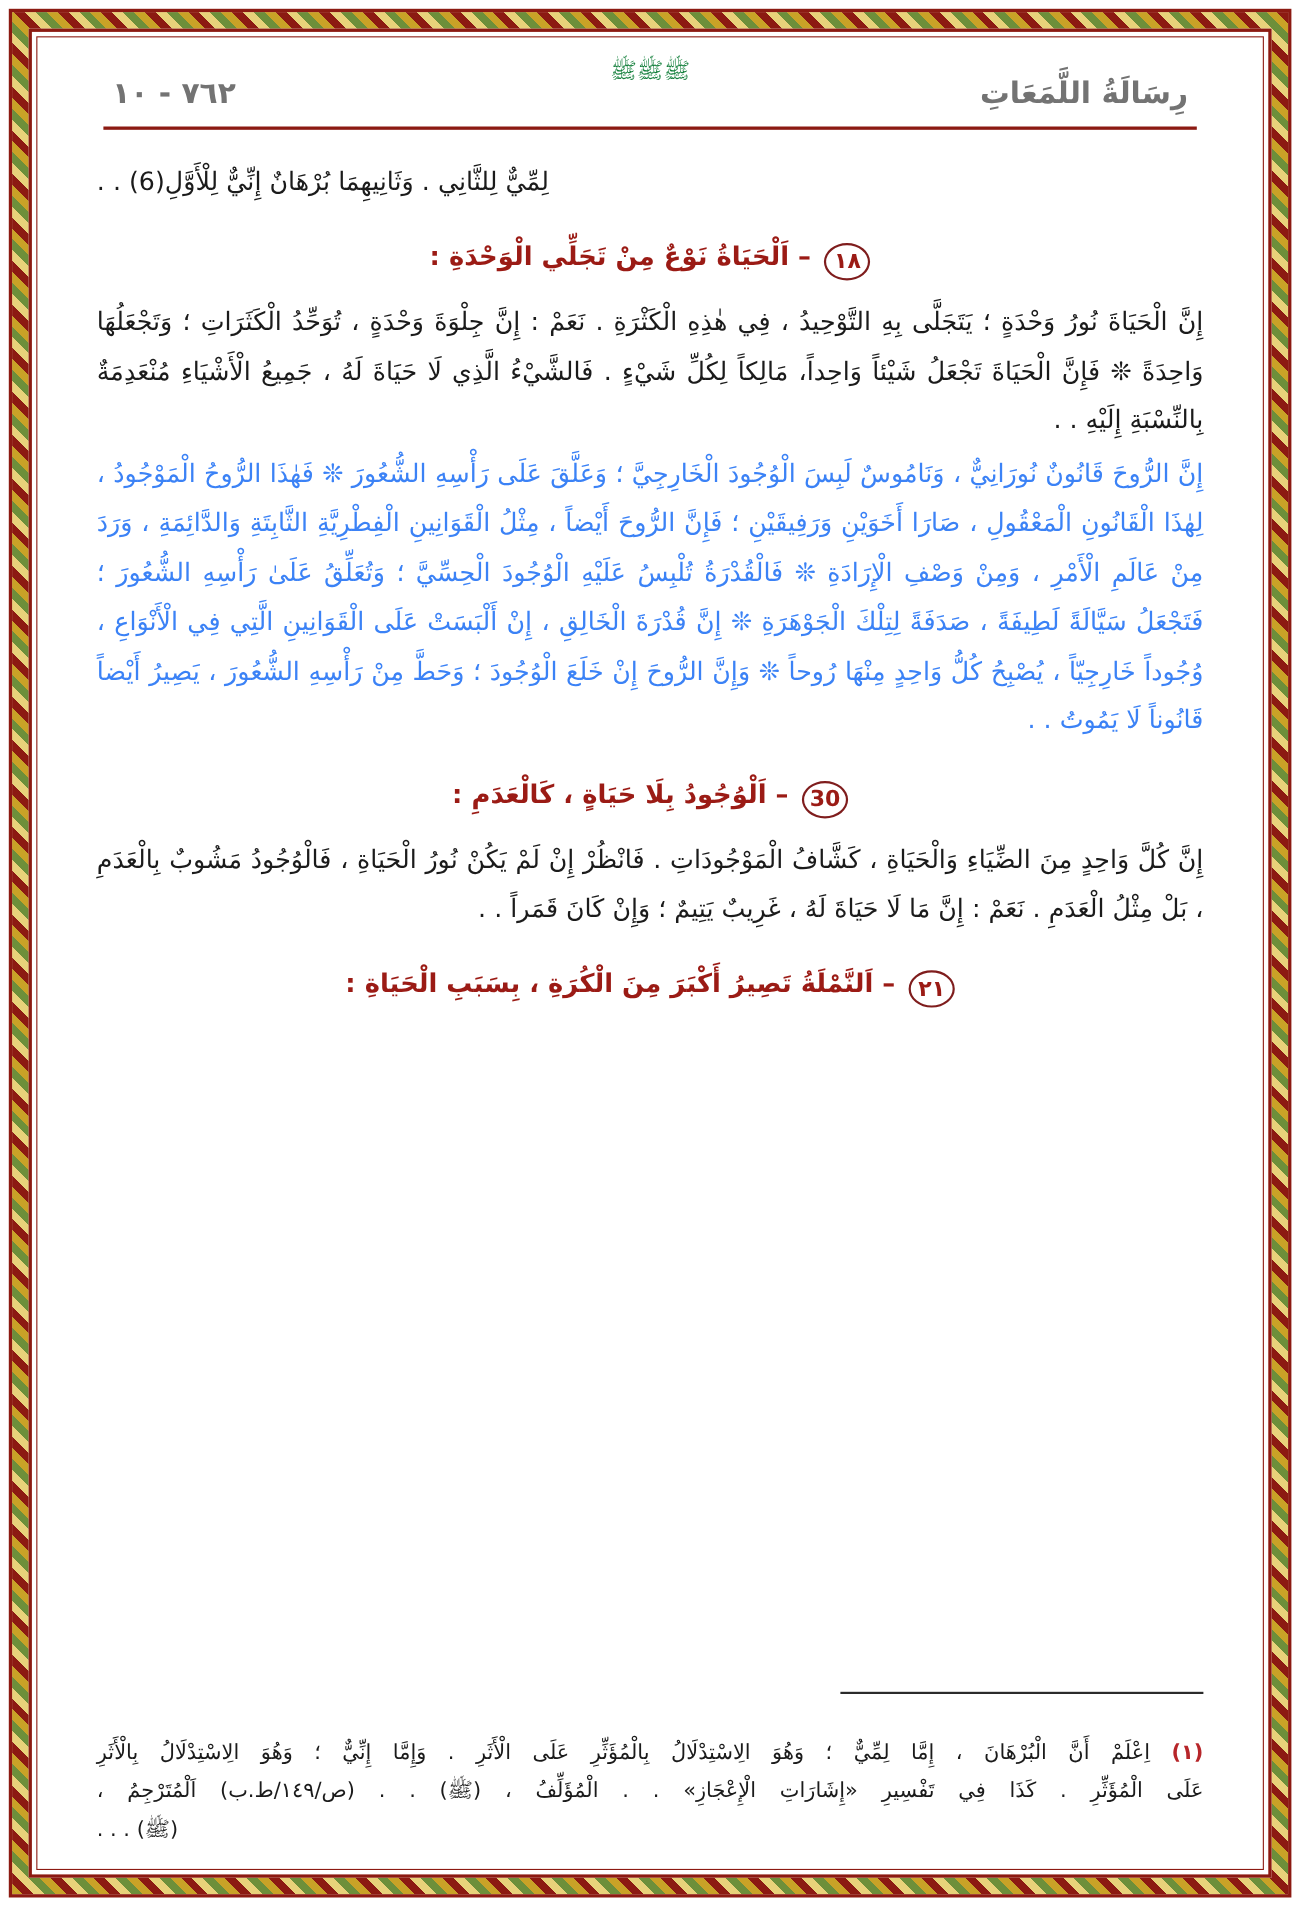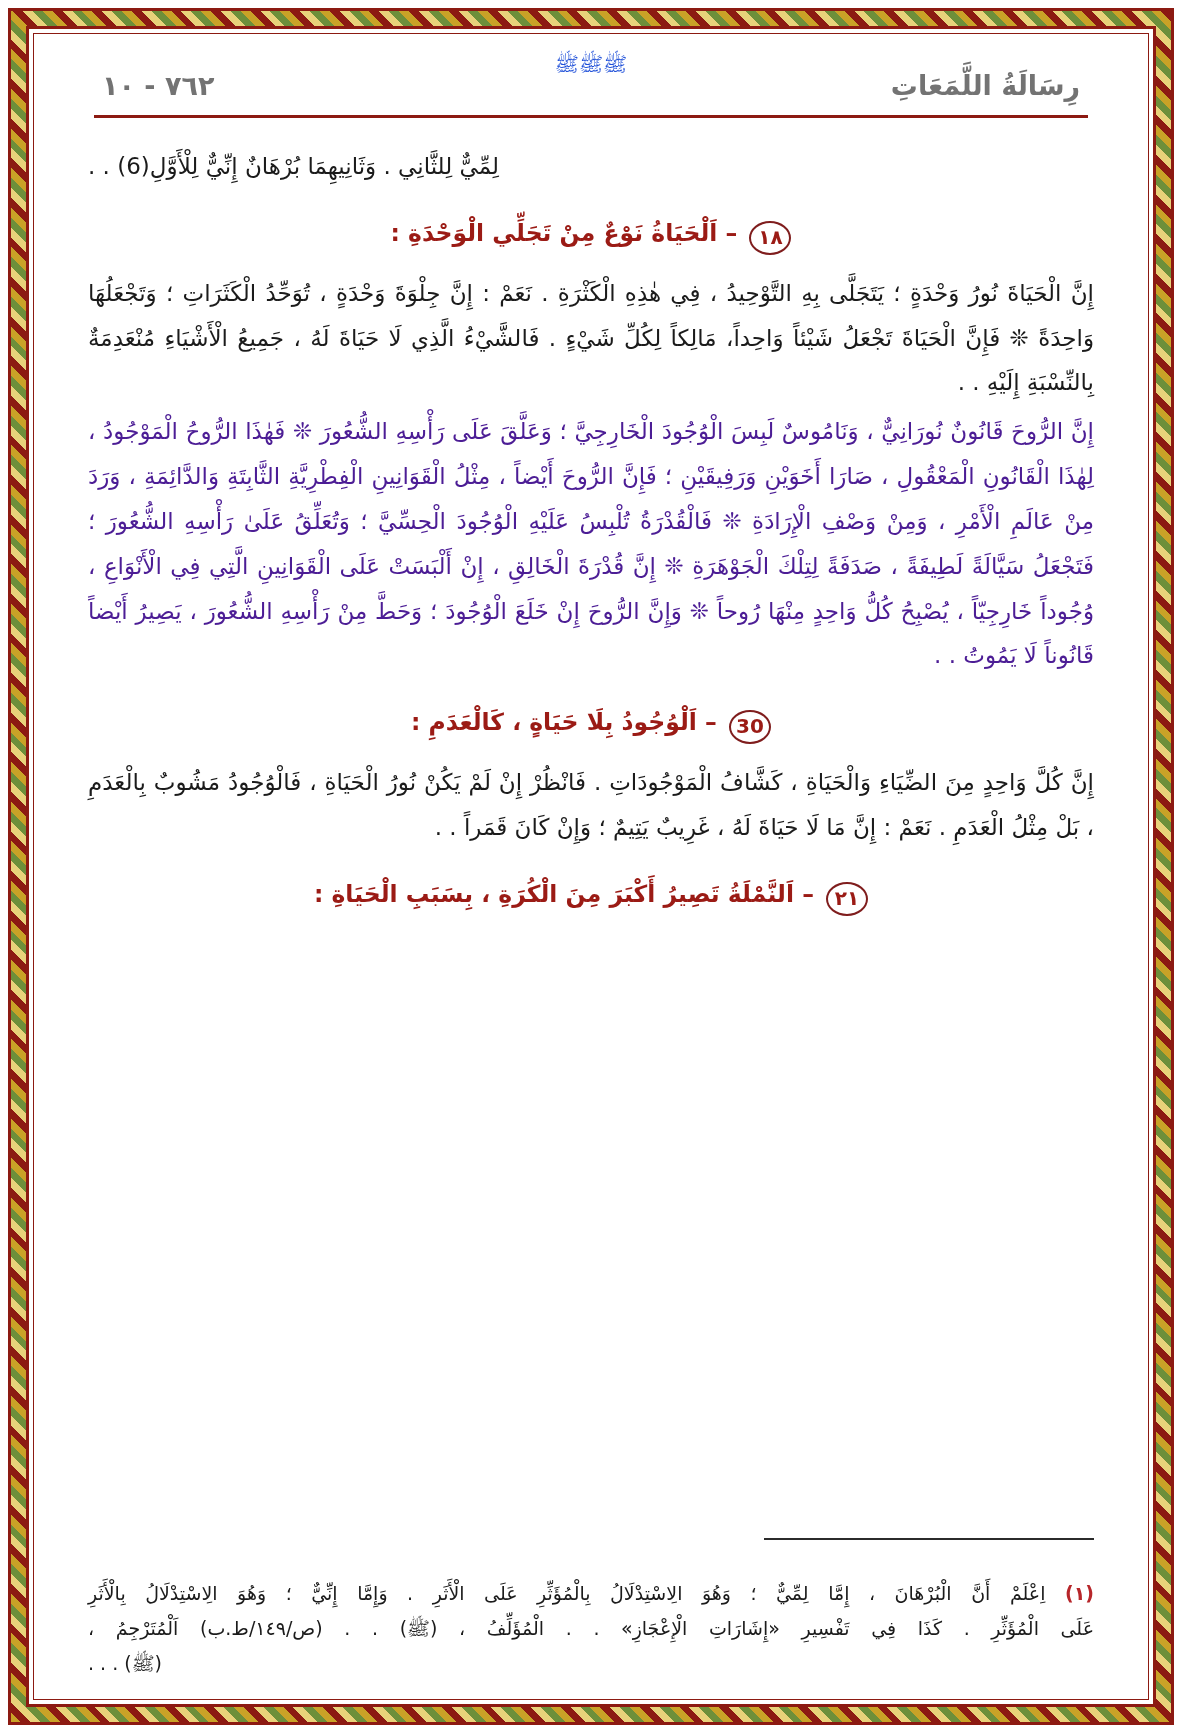--- a/index.html
+++ b/index.html
@@ -116,21 +116,21 @@
     border-radius: 50%;
     width: 38px;
     height: 30px;
     line-height: 29px;
     text-align: center;
     font-size: 20px;
     color: #9b1b15;
     margin-left: 4px;
     vertical-align: -3px;
   }
-  .all-red { color: #4c1d95; }
+  .all-red { color: #3b82f6; }
 
   
   .footnote-sep {
     margin: 10px 0 10px auto;
     width: 330px;
     border-top: 2px solid #2b2b2b;
   }
   .footnote {
     font-size: 19px;
     line-height: 1.85;
@@ -140,21 +140,21 @@
     margin-top: 26px;
   }
   .footnote p { margin: 0; }
   .footnote p.fn-last { text-align-last: left; }
   .fn-red { color: #b7262a; font-weight: bold; }
   .watermark {
     position: absolute;
     top: 52px;
     left: 0; right: 0;
     text-align: center;
-    color: #1d4ed8;
+    color: #15803d;
     font-size: 20px;
     letter-spacing: 2px;
     pointer-events: none;
   }
 </style>
 </head>
 <body>
 
 <div class="page">
   <div class="border-outer"></div>

